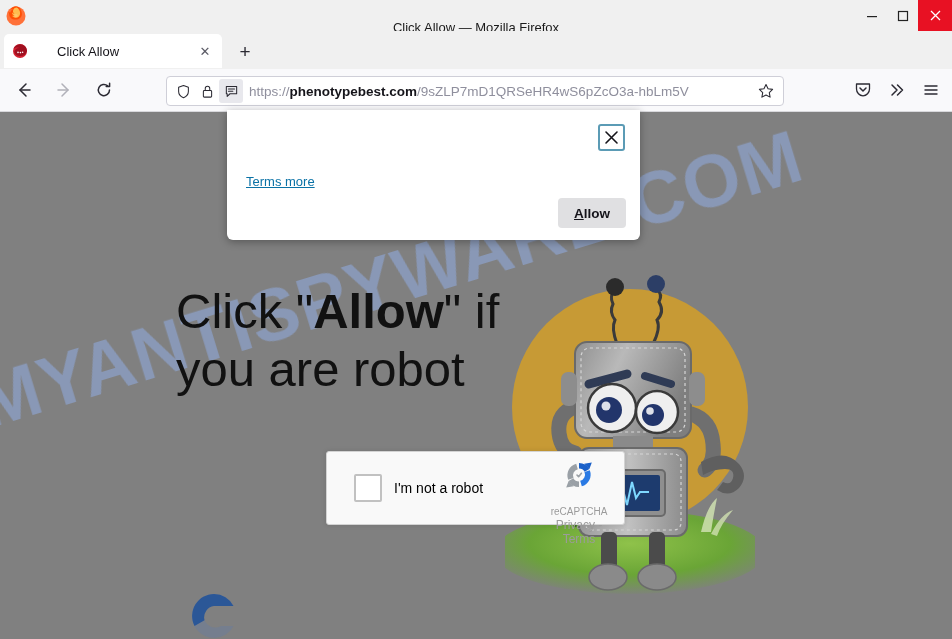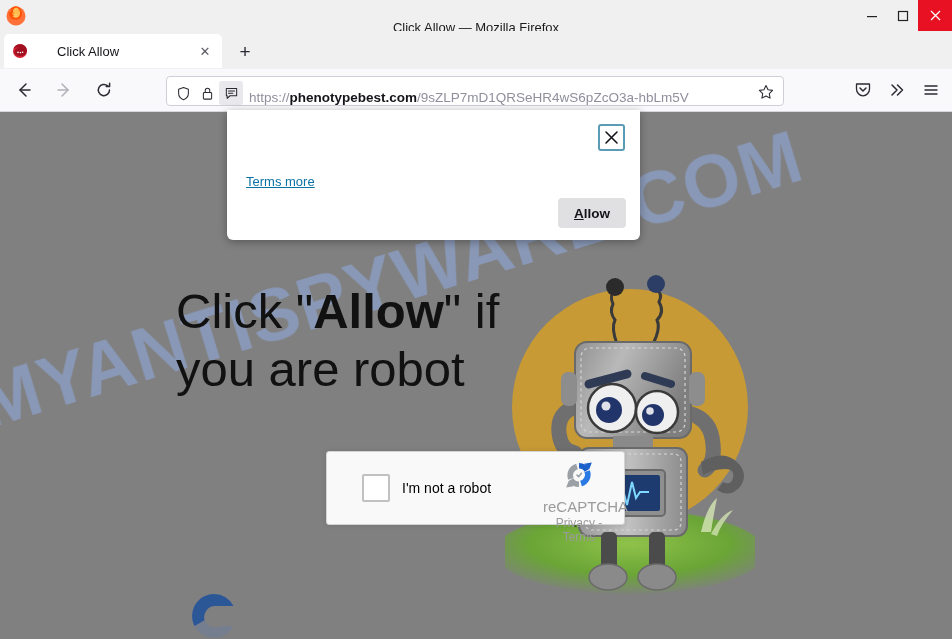--- a/index.html
+++ b/index.html
@@ -99,21 +99,21 @@
     display: flex; align-items: center; justify-content: center;
   }
   .nav-btn svg { display: block; }
 
   .urlbar {
     position: absolute; left: 166px; top: 7px;
     width: 618px; height: 30px;
     background: #ffffff;
     border: 1px solid #cfcfd8;
     border-radius: 4px;
-    display: flex; align-items: flex-end;
+    display: flex; align-items: center;
     padding: 0 4px;
   }
   .url-icon {
     width: 24px; height: 24px;
     display: flex; align-items: center; justify-content: center;
     border-radius: 3px;
   }
   .url-icon.permission { background: #e8e8ed; }
   .url-text {
     flex: 1;
@@ -178,44 +178,44 @@
 
   
   .recaptcha {
     position: absolute;
     left: 326px; top: 339px;
     width: 299px; height: 74px;
     background: #f9f9f9;
     border: 1px solid #d3d3d3;
     border-radius: 3px;
     box-shadow: 0 0 4px 1px rgba(0,0,0,0.08);
-    display: flex; align-items: center; padding-left: 8px;
+    display: flex; align-items: center;
   }
   .rc-box {
     width: 28px; height: 28px;
     margin-left: 27px;
     background: #fff;
     border: 2px solid #c1c1c1;
     border-radius: 2px;
   }
   .rc-label {
     margin-left: 12px;
     font-size: 14px;
     color: #000;
   }
   .rc-brand {
     position: absolute;
     right: 9px; top: 7px;
     width: 72px;
     text-align: center;
   }
   .rc-brand-name {
-    font-size: 15px;
+    font-size: 10px;
     color: #9b9b9b;
-    margin-top: 3px;
+    margin-top: 11px;
   }
   .rc-brand-links {
     font-size: 12px;
     color: #9b9b9b;
     margin-top: 1px;
   }
 
   
   .ecaptcha {
     position: absolute;

